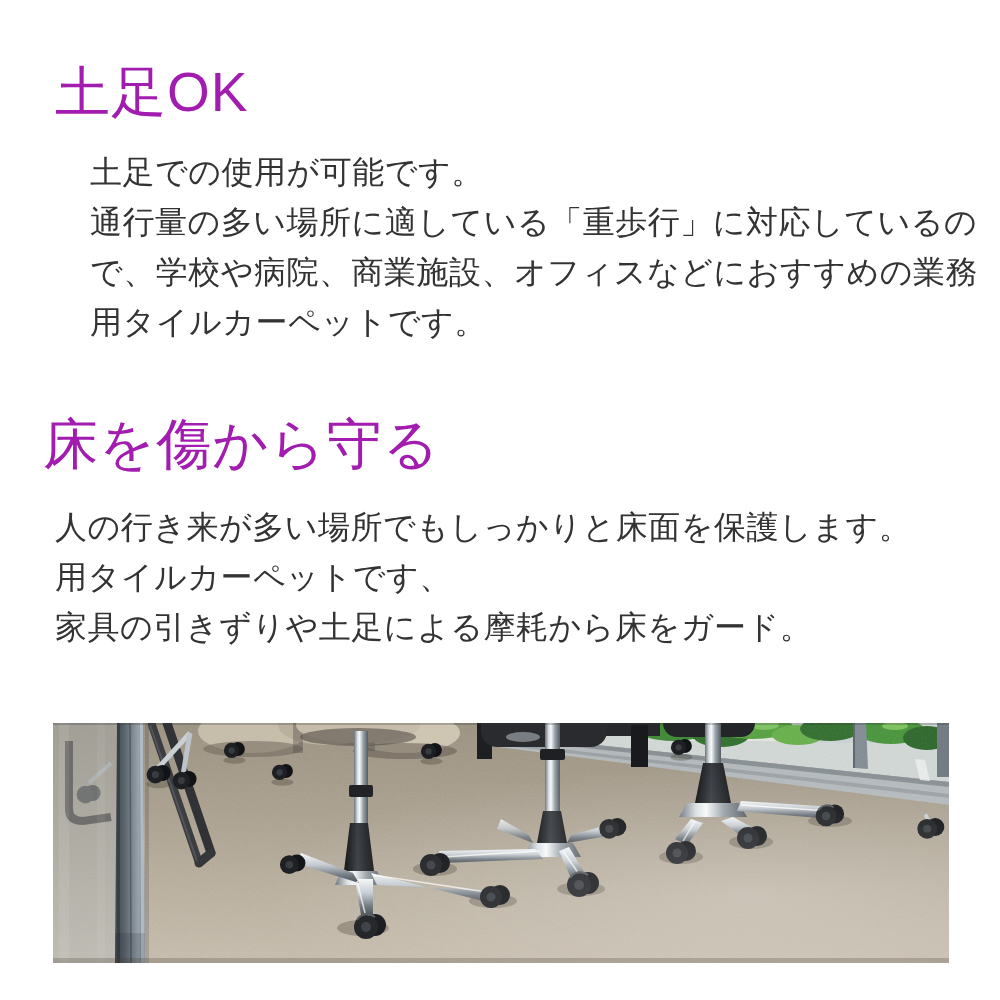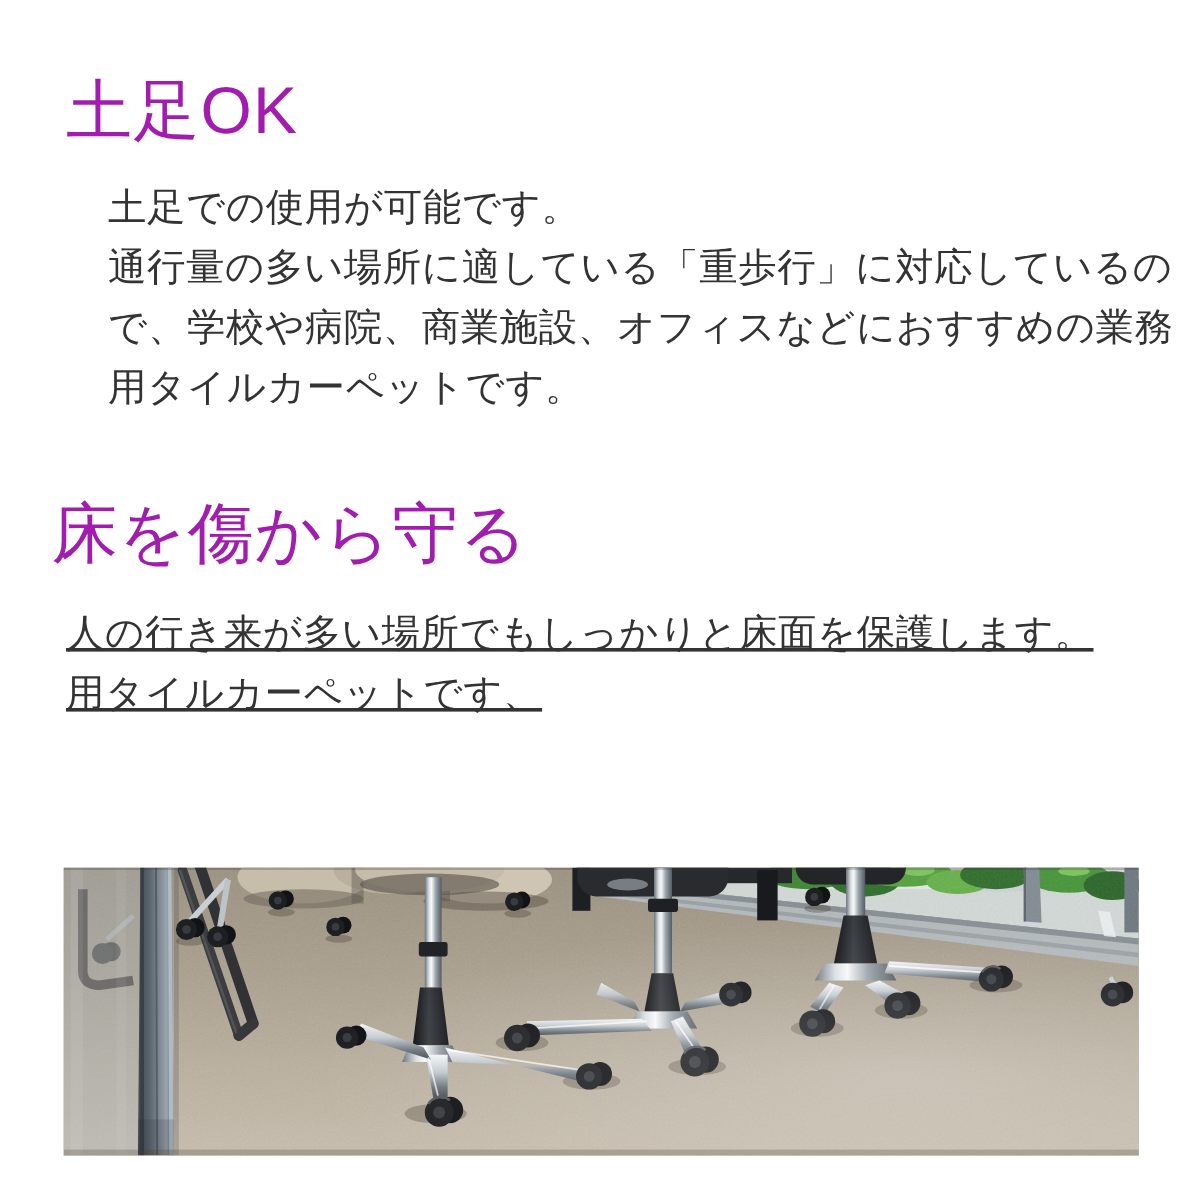--- a/index.html
+++ b/index.html
@@ -22,21 +22,21 @@
   .body-text{
     font-size:32px;
     line-height:50px;
     letter-spacing:.5px;
     color:#333333;
   }
   .body-text .line{white-space:nowrap;}
   #heading-1{left:55px;top:62px;}
   #para-1{left:55px;top:147px;margin-left:35px;}
   #heading-2{left:43px;top:414px;}
-  #para-2{left:55px;top:502px;text-decoration:underline;}
+  #para-2{left:55px;top:502px;}
   .photo-frame{
     left:53px;top:723px;width:896px;height:240px;
     overflow:hidden;background:#b2a896;margin:0;
   }
   .photo-frame svg{display:block;}
 </style>
 </head>
 <body>
 
 <section class="abs" id="heading-1">
@@ -48,20 +48,21 @@
   <div class="line">で、学校や病院、商業施設、オフィスなどにおすすめの業務</div>
   <div class="line">用タイルカーペットです。</div>
 </div>
 
 <section class="abs" id="heading-2">
   <h2 class="jp-heading">床を傷から守る</h2>
 </section>
 <div class="abs body-text" id="para-2">
   <div class="line">人の行き来が多い場所でもしっかりと床面を保護します。</div>
   <div class="line">用タイルカーペットです、</div>
+  <div class="line">家具の引きずりや土足による摩耗から床をガード。</div>
 </div>
 
 <figure class="abs photo-frame">
 <svg width="896" height="240" viewBox="0 0 896 240" xmlns="http://www.w3.org/2000/svg">
   <defs>
     <linearGradient id="carpetG" x1="0" y1="0" x2="0" y2="1">
       <stop offset="0" stop-color="#9c9281"></stop>
       <stop offset="0.35" stop-color="#aaa08f"></stop>
       <stop offset="0.7" stop-color="#bbb1a0"></stop>
       <stop offset="1" stop-color="#c8beae"></stop>

